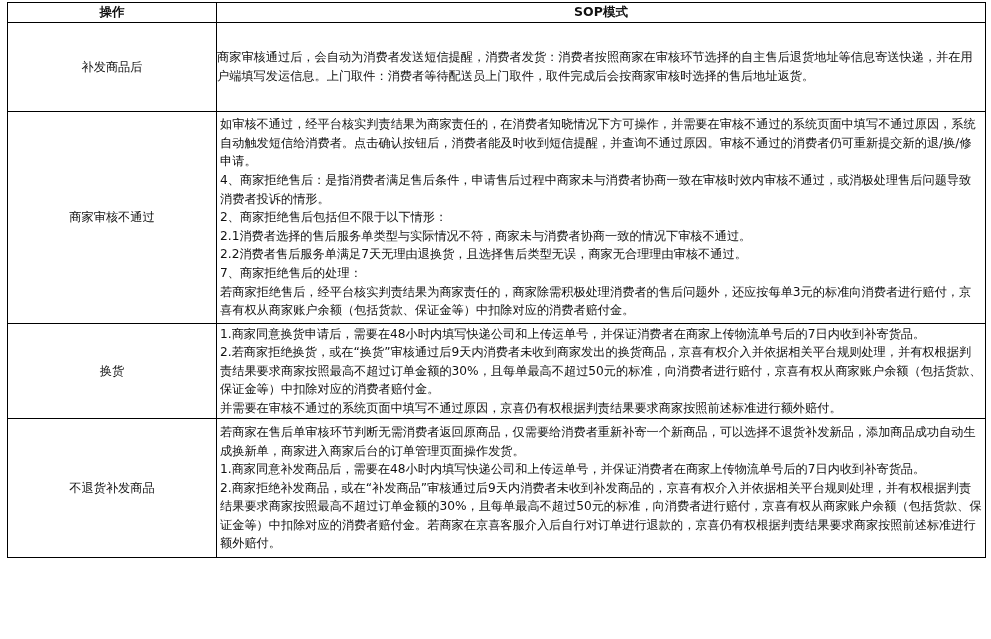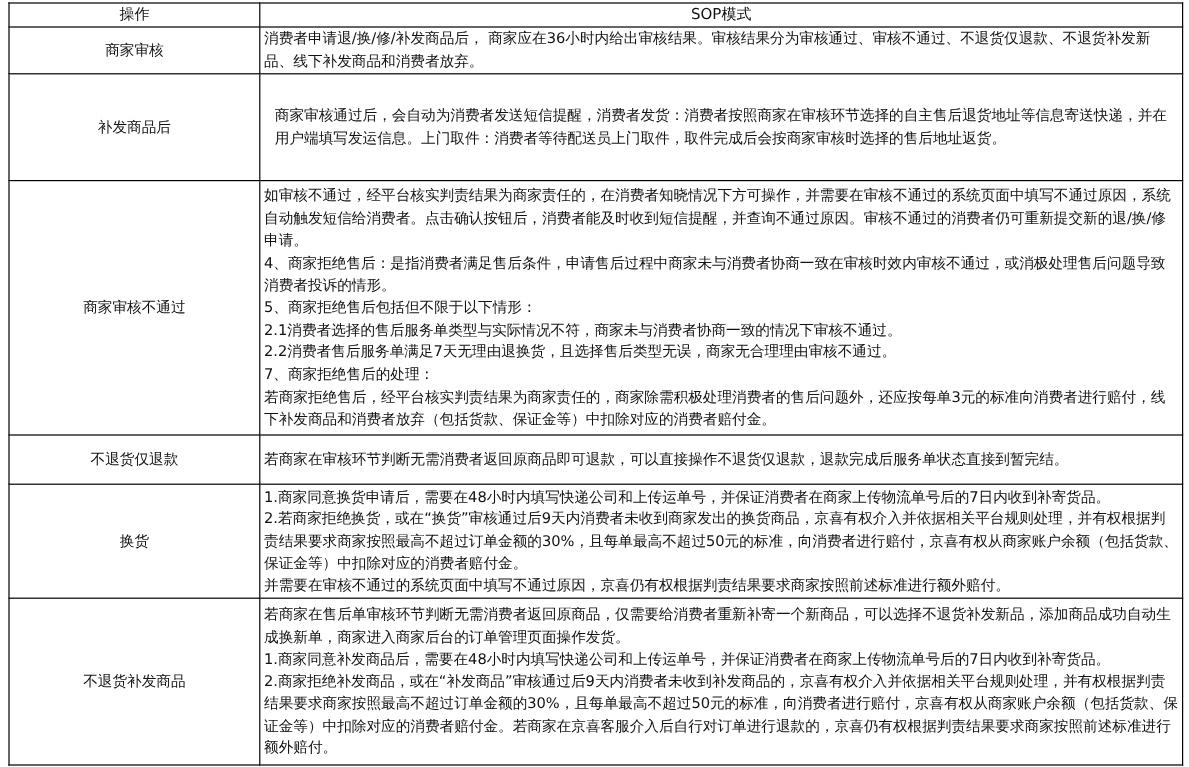--- a/index.html
+++ b/index.html
@@ -3,26 +3,26 @@
 <meta charset="utf-8">
 <style>
   html, body { margin: 0; padding: 0; background: #ffffff; }
   body { width: 991px; height: 639px; overflow: hidden; position: relative; font-family: "DejaVu Sans", "Liberation Sans", sans-serif; color: #111; }
   table.sop {
     position: absolute; left: 7px; top: 2px;
     width: 979px; border-collapse: collapse; table-layout: fixed;
     font-size: 12.2px; line-height: 18.6px;
   }
   table.sop td, table.sop th { border: 1.5px solid #000; padding: 0 3px; vertical-align: middle; }
-  table.sop th { font-weight: normal; height: 19px; font-size: 12.5px; }
+  table.sop th { font-weight: bold; height: 19px; font-size: 12.5px; }
   col.c1 { width: 209px; }
   td.op { text-align: center; }
   td.sop-text { text-align: left; word-break: break-all; }
   td.sop-text p { margin: 0; }
-  td.sop-text.indent { padding-left: 12px; }
+  td.sop-text.indent { padding-left: 0; }
   tr.r1 { height: 39px; }
   tr.r2 { height: 89px; }
   tr.r3 { height: 212px; }
   tr.r4 { height: 41px; }
   tr.r5 { height: 95px; }
   tr.r6 { height: 139px; }
 </style>
 </head>
 <body>
 
@@ -31,48 +31,36 @@
       <col class="c1">
       <col>
     </colgroup>
   <thead>
     <tr>
       <th>操作</th>
       <th>SOP模式</th>
     </tr>
   </thead>
   <tbody>
-    <tr class="r1">
-      <td class="op">商家审核</td>
-      <td class="sop-text">
-        <p>消费者申请退/换/修/补发商品后， 商家应在36小时内给出审核结果。审核结果分为审核通过、审核不通过、不退货仅退款、不退货补发新品、线下补发商品和消费者放弃。</p>
-      </td>
-    </tr>
     <tr class="r2">
       <td class="op">补发商品后</td>
       <td class="sop-text indent">
         <p>商家审核通过后，会自动为消费者发送短信提醒，消费者发货：消费者按照商家在审核环节选择的自主售后退货地址等信息寄送快递，并在用户端填写发运信息。上门取件：消费者等待配送员上门取件，取件完成后会按商家审核时选择的售后地址返货。</p>
       </td>
     </tr>
     <tr class="r3">
       <td class="op">商家审核不通过</td>
       <td class="sop-text">
         <p>如审核不通过，经平台核实判责结果为商家责任的，在消费者知晓情况下方可操作，并需要在审核不通过的系统页面中填写不通过原因，系统自动触发短信给消费者。点击确认按钮后，消费者能及时收到短信提醒，并查询不通过原因。审核不通过的消费者仍可重新提交新的退/换/修申请。</p>
         <p>4、商家拒绝售后：是指消费者满足售后条件，申请售后过程中商家未与消费者协商一致在审核时效内审核不通过，或消极处理售后问题导致消费者投诉的情形。</p>
-        <p>5、商家拒绝售后包括但不限于以下情形：</p>
+        <p>2、商家拒绝售后包括但不限于以下情形：</p>
         <p>2.1消费者选择的售后服务单类型与实际情况不符，商家未与消费者协商一致的情况下审核不通过。</p>
         <p>2.2消费者售后服务单满足7天无理由退换货，且选择售后类型无误，商家无合理理由审核不通过。</p>
         <p>7、商家拒绝售后的处理：</p>
-        <p>若商家拒绝售后，经平台核实判责结果为商家责任的，商家除需积极处理消费者的售后问题外，还应按每单3元的标准向消费者进行赔付，线下补发商品和消费者放弃（包括货款、保证金等）中扣除对应的消费者赔付金。</p>
-      </td>
-    </tr>
-    <tr class="r4">
-      <td class="op">不退货仅退款</td>
-      <td class="sop-text">
-        <p>若商家在审核环节判断无需消费者返回原商品即可退款，可以直接操作不退货仅退款，退款完成后服务单状态直接到暂完结。</p>
+        <p>若商家拒绝售后，经平台核实判责结果为商家责任的，商家除需积极处理消费者的售后问题外，还应按每单3元的标准向消费者进行赔付，京喜有权从商家账户余额（包括货款、保证金等）中扣除对应的消费者赔付金。</p>
       </td>
     </tr>
     <tr class="r5">
       <td class="op">换货</td>
       <td class="sop-text">
         <p>1.商家同意换货申请后，需要在48小时内填写快递公司和上传运单号，并保证消费者在商家上传物流单号后的7日内收到补寄货品。</p>
         <p>2.若商家拒绝换货，或在“换货”审核通过后9天内消费者未收到商家发出的换货商品，京喜有权介入并依据相关平台规则处理，并有权根据判责结果要求商家按照最高不超过订单金额的30%，且每单最高不超过50元的标准，向消费者进行赔付，京喜有权从商家账户余额（包括货款、保证金等）中扣除对应的消费者赔付金。</p>
         <p>并需要在审核不通过的系统页面中填写不通过原因，京喜仍有权根据判责结果要求商家按照前述标准进行额外赔付。</p>
       </td>
     </tr>

